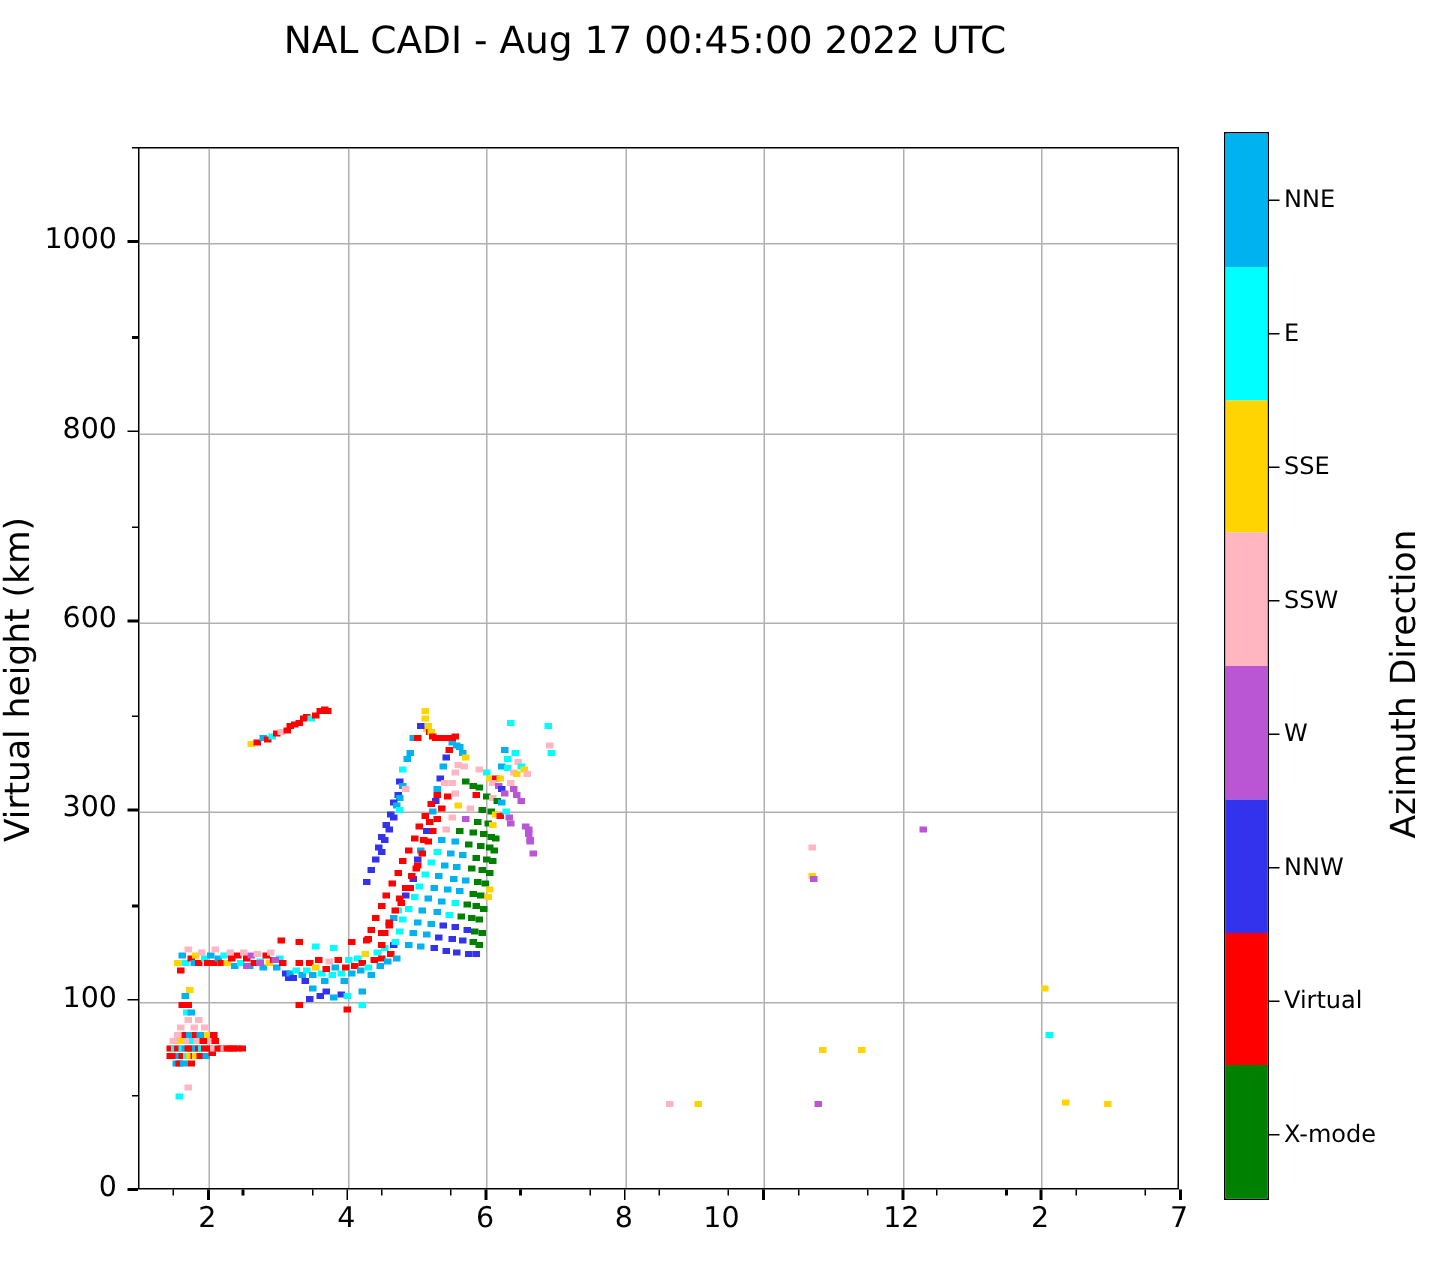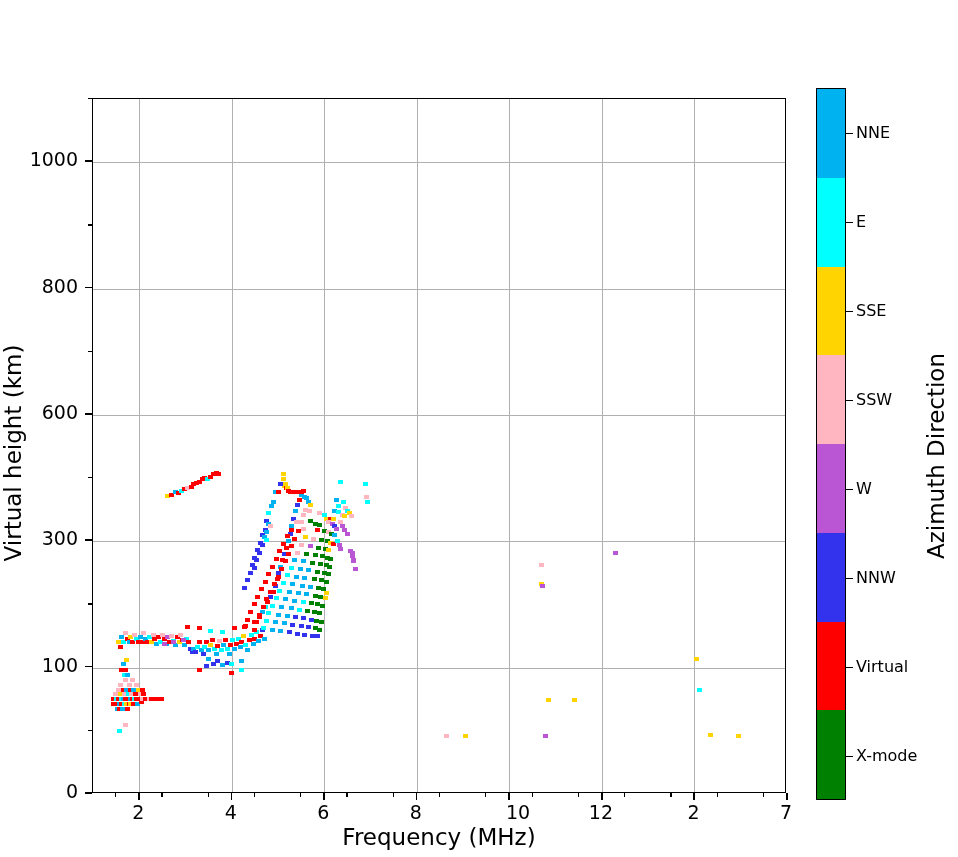--- a/index.html
+++ b/index.html
@@ -176,20 +176,21 @@
     color: #000;
     transform: rotate(-90deg);
     transform-origin: center center;
   }
 </style>
 </head>
 <body>
 
 <div id="figure">
 
+  <div id="fig-title">NAL CADI - Aug 17 00:45:00 2022 UTC</div>
 
   <div id="plot-area">
     <div id="grid-layer">
         <div class="gridline-v" style="left: 46.2667px;"></div>
         <div class="gridline-v" style="left: 138.8px;"></div>
         <div class="gridline-v" style="left: 231.333px;"></div>
         <div class="gridline-v" style="left: 323.867px;"></div>
         <div class="gridline-v" style="left: 416.4px;"></div>
         <div class="gridline-v" style="left: 508.933px;"></div>
         <div class="gridline-v" style="left: 601.467px;"></div>
@@ -633,21 +634,21 @@
   <div id="ticks-layer">
       <div class="tick-x-major" style="left: 138.267px;"></div>
       <div class="ticklabel-x" style="left: 108.267px;">2</div>
       <div class="tick-x-major" style="left: 230.8px;"></div>
       <div class="ticklabel-x" style="left: 200.8px;">4</div>
       <div class="tick-x-major" style="left: 323.333px;"></div>
       <div class="ticklabel-x" style="left: 293.333px;">6</div>
       <div class="tick-x-major" style="left: 415.867px;"></div>
       <div class="ticklabel-x" style="left: 385.867px;">8</div>
       <div class="tick-x-major" style="left: 508.4px;"></div>
-      <div class="ticklabel-x" style="left: 488px;">10</div>
+      <div class="ticklabel-x" style="left: 451px;">10</div>
       <div class="tick-x-major" style="left: 600.933px;"></div>
       <div class="ticklabel-x" style="left: 570.933px;">12</div>
       <div class="tick-x-major" style="left: 693.467px;"></div>
       <div class="ticklabel-x" style="left: 663.467px;">2</div>
       <div class="tick-x-major" style="left: 786px;"></div>
       <div class="ticklabel-x" style="left: 756px;">7</div>
       <div class="tick-x-minor" style="left: 115.133px;"></div>
       <div class="tick-x-minor" style="left: 161.4px;"></div>
       <div class="tick-x-minor" style="left: 207.667px;"></div>
       <div class="tick-x-minor" style="left: 253.933px;"></div>
@@ -675,21 +676,20 @@
       <div class="tick-y-major" style="top: 160.382px;"></div>
       <div class="ticklabel-y" style="top: 148.182px;">1000</div>
       <div class="tick-y-minor" style="top: 729.818px;"></div>
       <div class="tick-y-minor" style="top: 603.455px;"></div>
       <div class="tick-y-minor" style="top: 477.091px;"></div>
       <div class="tick-y-minor" style="top: 350.727px;"></div>
       <div class="tick-y-minor" style="top: 224.364px;"></div>
       <div class="tick-y-minor" style="top: 98px;"></div>
     </div>
 
-  <div id="xlabel">Frequency (MHz)</div>
   <div id="ylabel">Virtual height (km)</div>
 
   <div id="colorbar">
       <div class="cb-seg" style="background: rgb(0, 178, 240);"></div>
       <div class="cb-seg" style="background: rgb(0, 255, 255);"></div>
       <div class="cb-seg" style="background: rgb(255, 212, 0);"></div>
       <div class="cb-seg" style="background: rgb(255, 182, 193);"></div>
       <div class="cb-seg" style="background: rgb(186, 85, 211);"></div>
       <div class="cb-seg" style="background: rgb(51, 51, 238);"></div>
       <div class="cb-seg" style="background: rgb(255, 0, 0);"></div>

